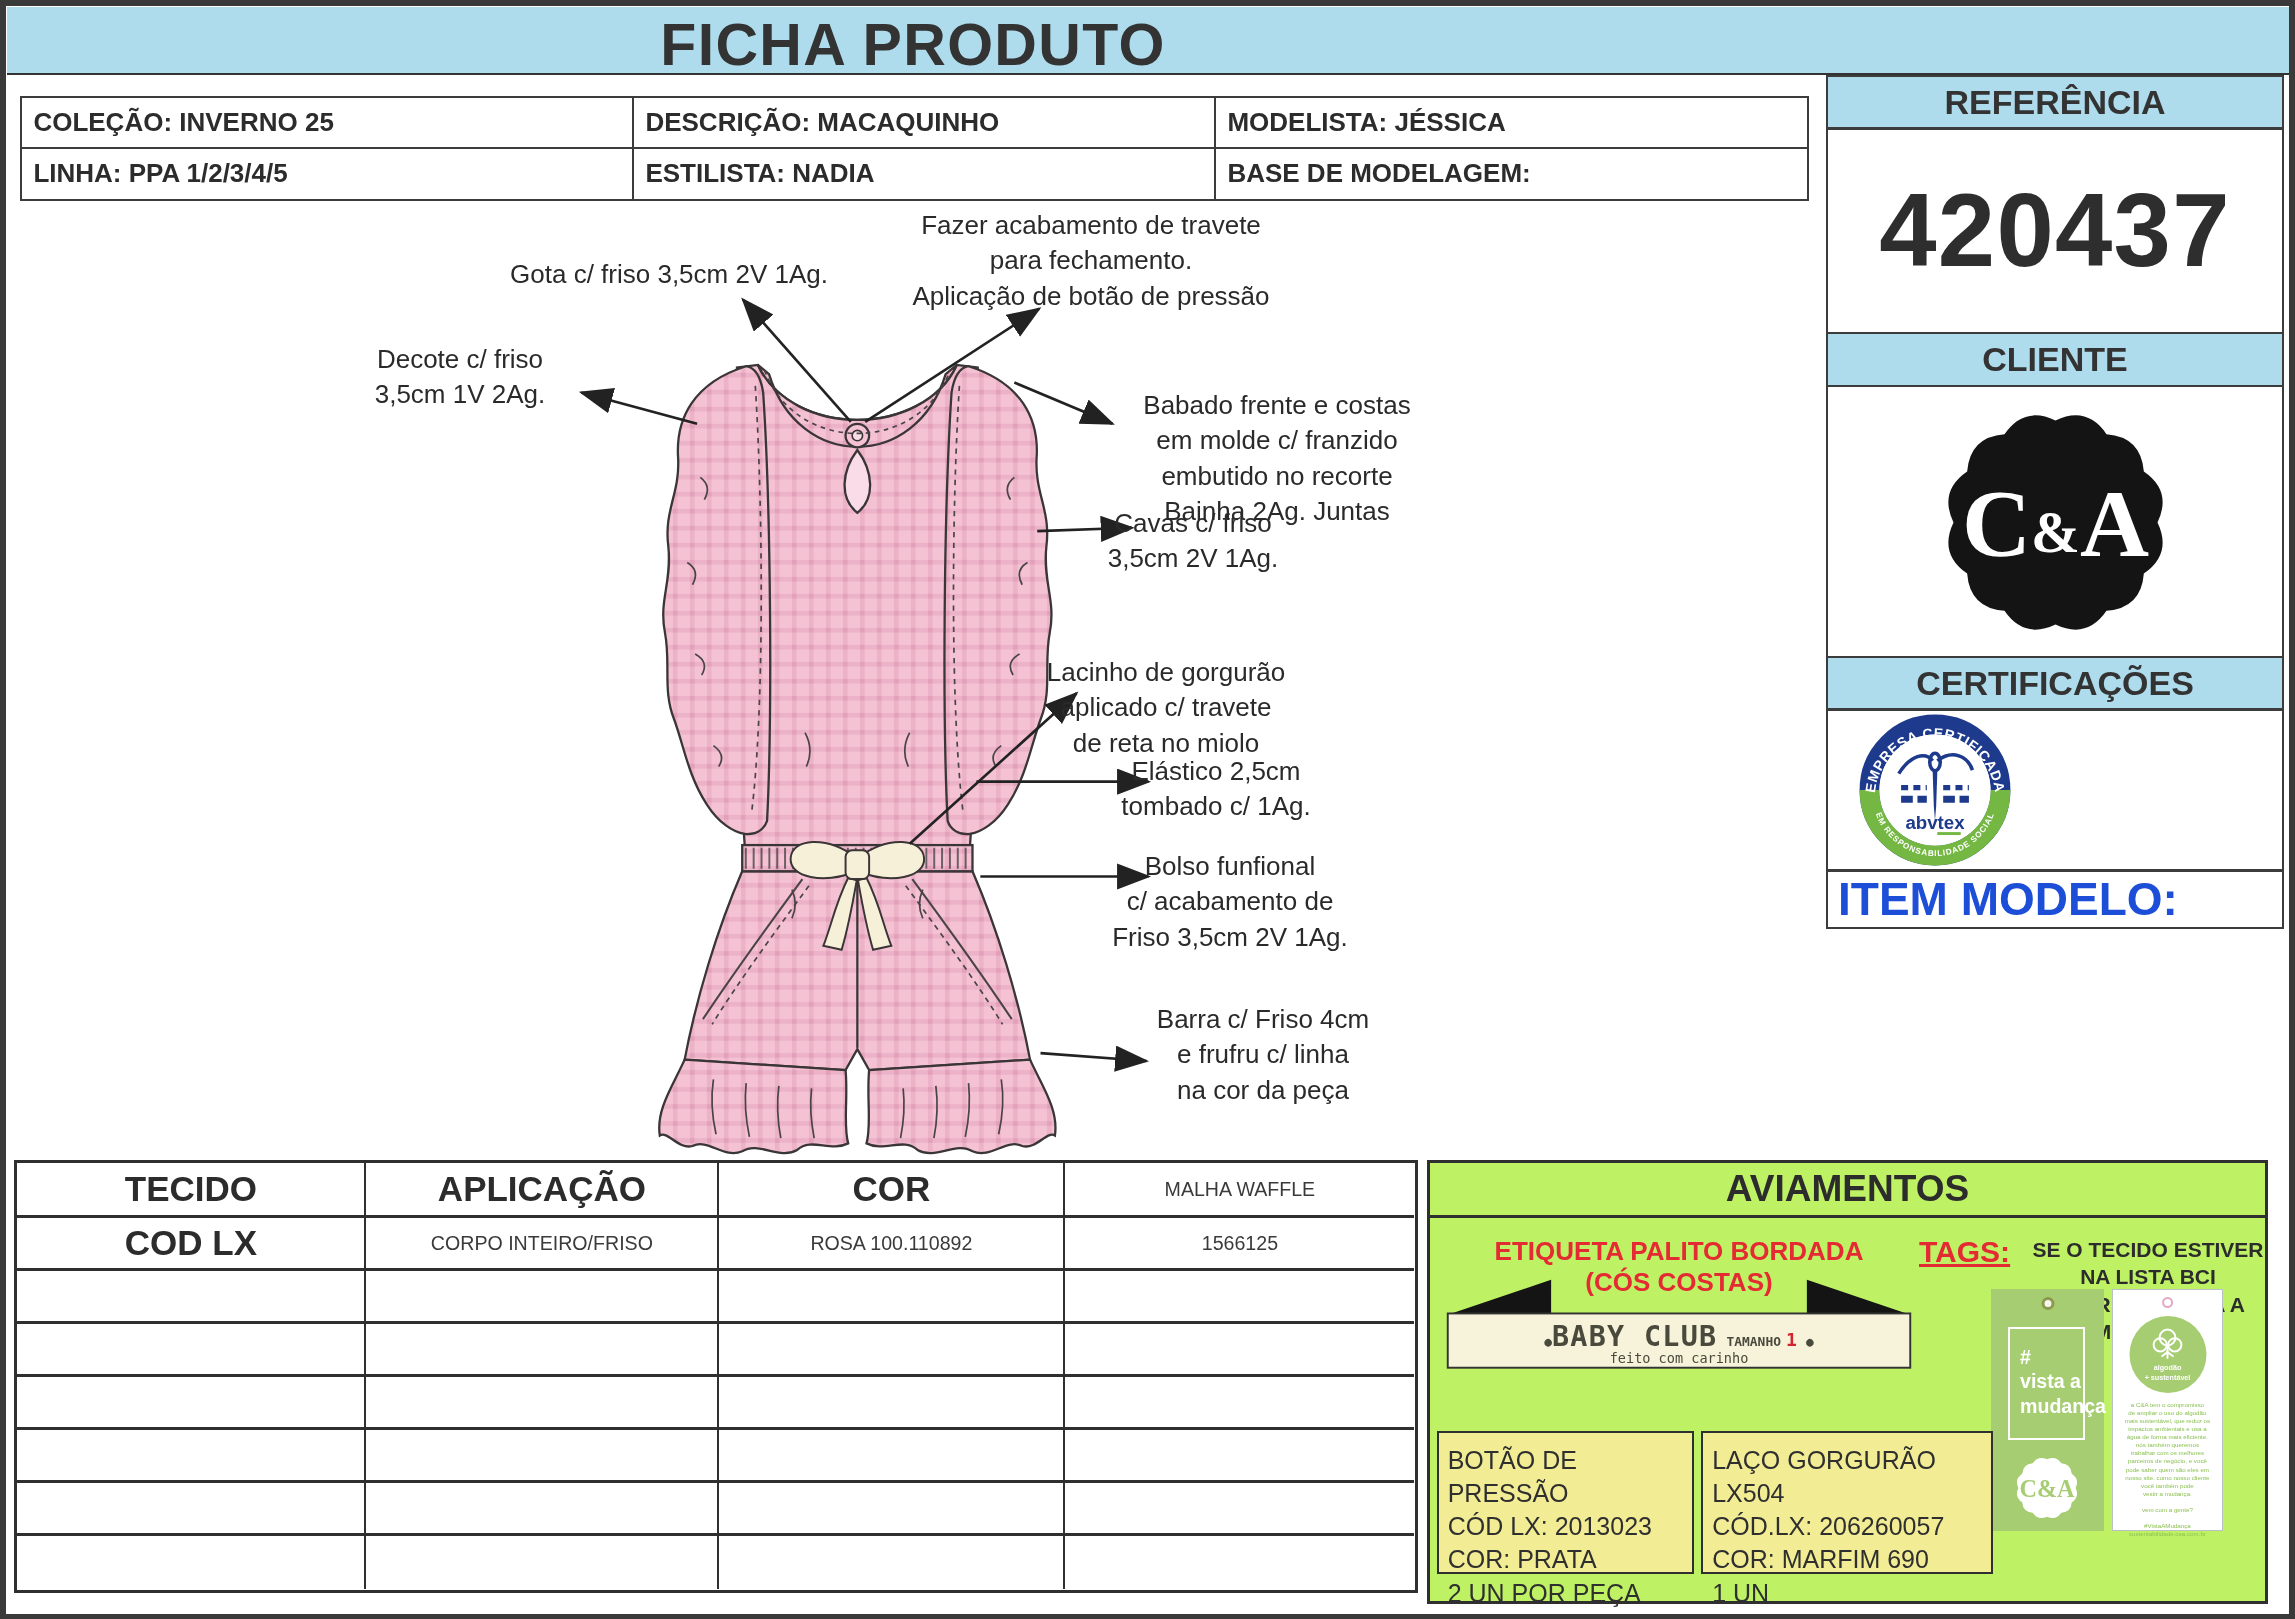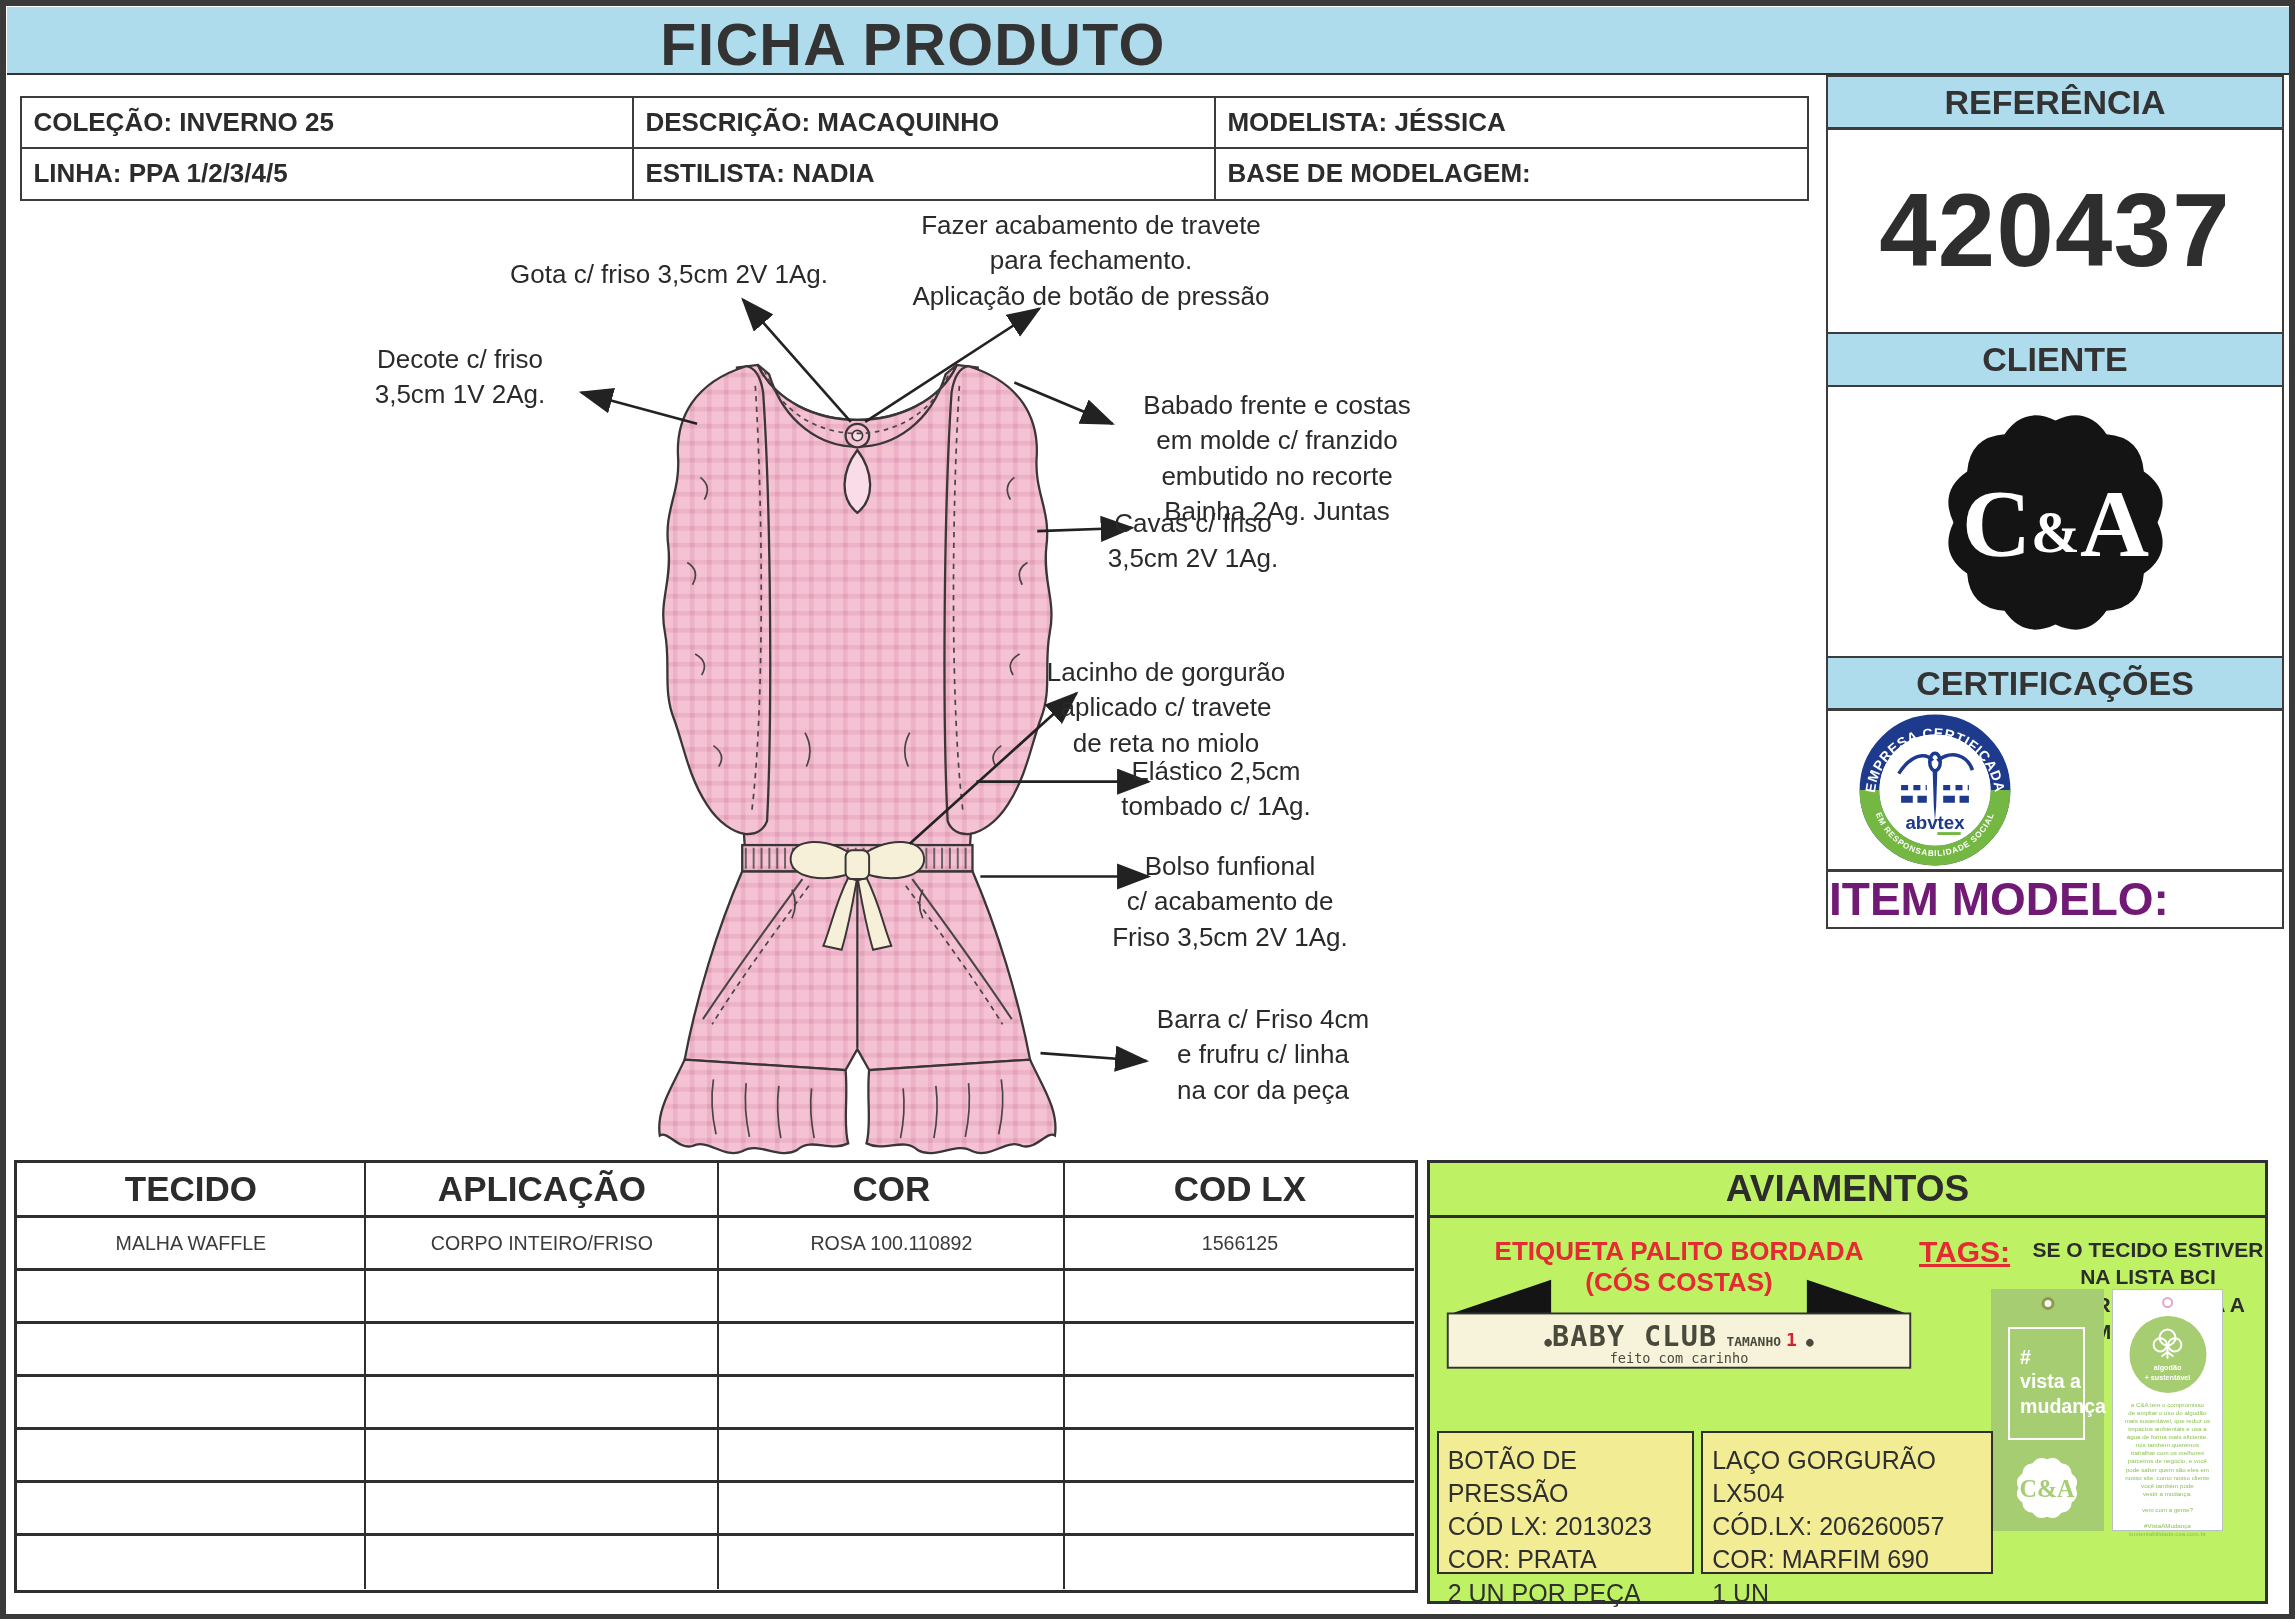--- a/index.html
+++ b/index.html
@@ -19,21 +19,21 @@
   .hcell{border-right:2.6px solid #3c3c3c;border-bottom:2.6px solid #3c3c3c;
          display:flex;align-items:center;padding-left:11.8px;
          font-size:26px;font-weight:bold;color:#2c2c2c;white-space:nowrap;}
   .hcell:nth-child(3n){border-right:none;text-align:center;}
   .hcell:nth-child(n+4){border-bottom:none;}
 
   
   .sbox{left:1826px;width:458px;border:2.6px solid #3c3c3c;display:flex;align-items:center;justify-content:center;}
   .sheader{background:#aedcec;font-size:34px;font-weight:bold;color:#333;}
   .refvalue{font-size:103px;font-weight:bold;color:#2e2e2e;letter-spacing:1.3px;}
-  .itembox{justify-content:flex-start;padding-left:1px;font-size:46px;font-weight:bold;color:#701a75;text-align:right;}
+  .itembox{justify-content:flex-start;padding-left:10px;font-size:46px;font-weight:bold;color:#1d4ed8;text-align:right;}
 
   
   .ann{position:absolute;transform:translateX(-50%);text-align:center;font-size:26px;
        line-height:1.36;color:#2a2a2a;white-space:pre-line;}
 
   
   .btable{left:14.4px;top:1160px;width:1404px;height:433px;display:grid;
           grid-template-columns:349px 353px 346px 349px;
           grid-template-rows:55px repeat(7,53px);
           border:3.3px solid #2f2f2f;background:#fff;}
@@ -265,23 +265,23 @@
 c/ acabamento de
 Friso 3,5cm 2V 1Ag.</div>
   <div class="ann" style="left:1263px;top:1002px;">Barra c/ Friso 4cm
 e frufru c/ linha
 na cor da peça</div>
 
   <div class="abs btable">
     <div class="bcell bth">TECIDO</div>
     <div class="bcell bth">APLICAÇÃO</div>
     <div class="bcell bth">COR</div>
+    <div class="bcell btd">MALHA WAFFLE</div>
+
     <div class="bcell bth">COD LX</div>
-
-    <div class="bcell btd">MALHA WAFFLE</div>
     <div class="bcell btd">CORPO INTEIRO/FRISO</div>
     <div class="bcell btd">ROSA 100.110892</div>
     <div class="bcell btd">1566125</div>
 
     <div class="bcell"></div>
       <div class="bcell"></div>
       <div class="bcell"></div>
       <div class="bcell"></div>
     <div class="bcell"></div>
       <div class="bcell"></div>

